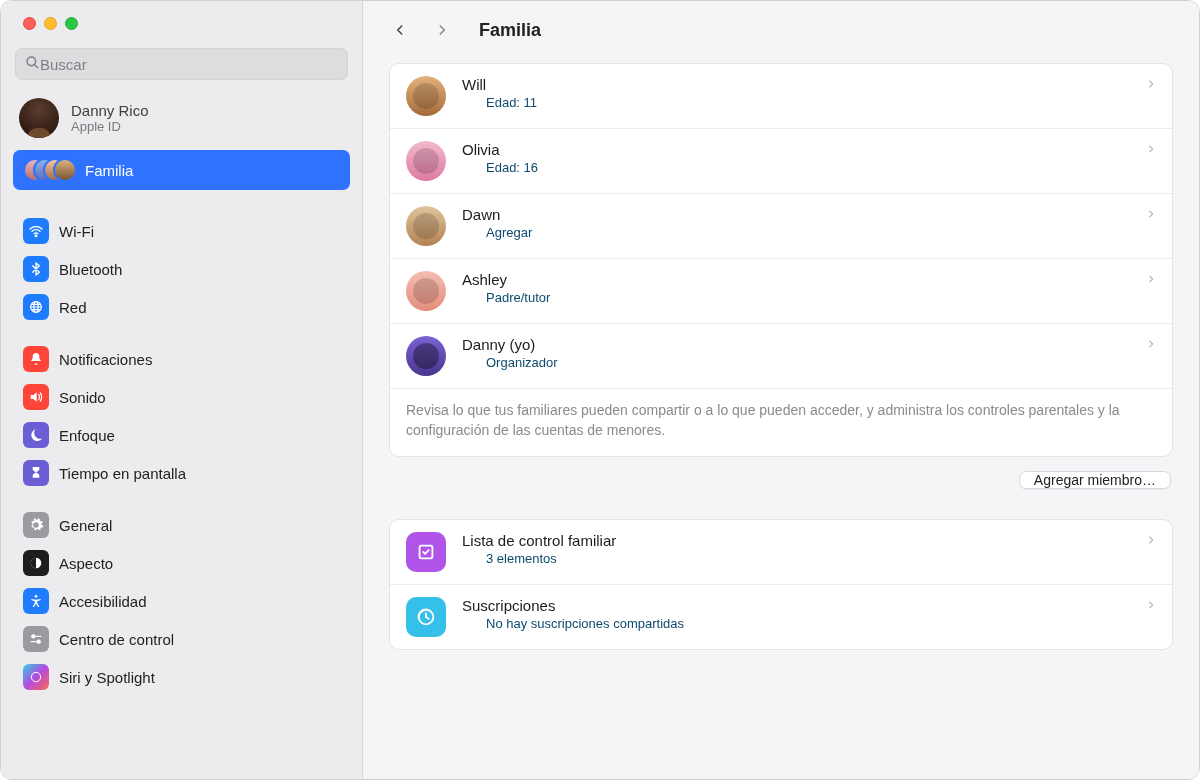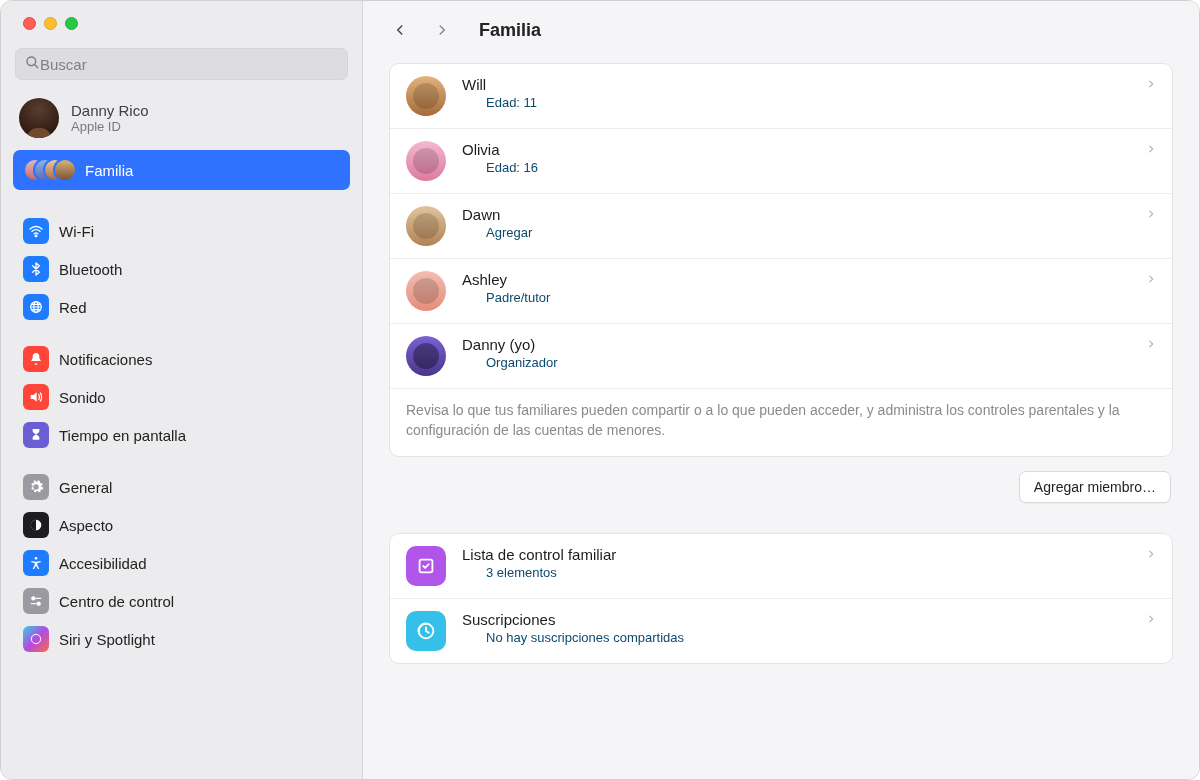--- a/index.html
+++ b/index.html
@@ -136,21 +136,21 @@
 .panel-footer {
   padding: 12px 16px 16px 16px;
   border-top: 1px solid #ececef;
   font-size: 14px; color: #8a8a8f;
   line-height: 1.4;
 }
 
 .btn-row { display:flex; justify-content:flex-end; padding: 14px 2px 30px 2px; }
 .push-btn {
   background: #fff; border: 1px solid #d8d8dc; border-radius: 7px;
-  padding: 7px 14px; font-size: 14px; color:#222;
+  padding: 0 14px; font-size: 14px; color:#222;
   box-shadow: 0 1px 1px rgba(0,0,0,0.04);
   cursor: default;
 }
 .app-icon {
   width: 40px; height: 40px; border-radius: 10px;
   display:flex; align-items:center; justify-content:center;
   flex-shrink:0; color:#fff;
 }
 .app-icon svg { width: 22px; height: 22px; }
 
@@ -259,20 +259,28 @@
       <div class="side-item">
         <div class="side-icon" style="background:#ff4438">
           <svg viewBox="0 0 24 24" fill="#fff">
               <path d="M4 9v6h4l5 4V5L8 9H4z"></path>
               <path d="M16 8c1.5 1.5 1.5 6.5 0 8M18.5 6c2.5 2.5 2.5 9.5 0 12" stroke="#fff" stroke-width="1.8" fill="none" stroke-linecap="round"></path>
             </svg>
         </div>
         <span>Sonido</span>
       </div>
 
+      <div class="side-item">
+        <div class="side-icon" style="background:#6b5dd3">
+          <svg viewBox="0 0 24 24" fill="#fff">
+              <path d="M14 3c-5 0-9 4-9 9s4 9 9 9c3 0 5.6-1.5 7.2-3.8-1 .3-2 .5-3 .5-5 0-9-4-9-9 0-2 .6-3.8 1.7-5.3C12.7 3.1 13.3 3 14 3z"></path>
+            </svg>
+        </div>
+        <span>Enfoque</span>
+      </div>
 
       <div class="side-item">
         <div class="side-icon" style="background:#6b5dd3">
           <svg viewBox="0 0 24 24" fill="#fff">
               <path d="M7 3h10v3c0 2-2 3-5 5 3 2 5 3 5 5v3H7v-3c0-2 2-3 5-5-3-2-5-3-5-5V3z"></path>
             </svg>
         </div>
         <span>Tiempo en pantalla</span>
       </div>
 

